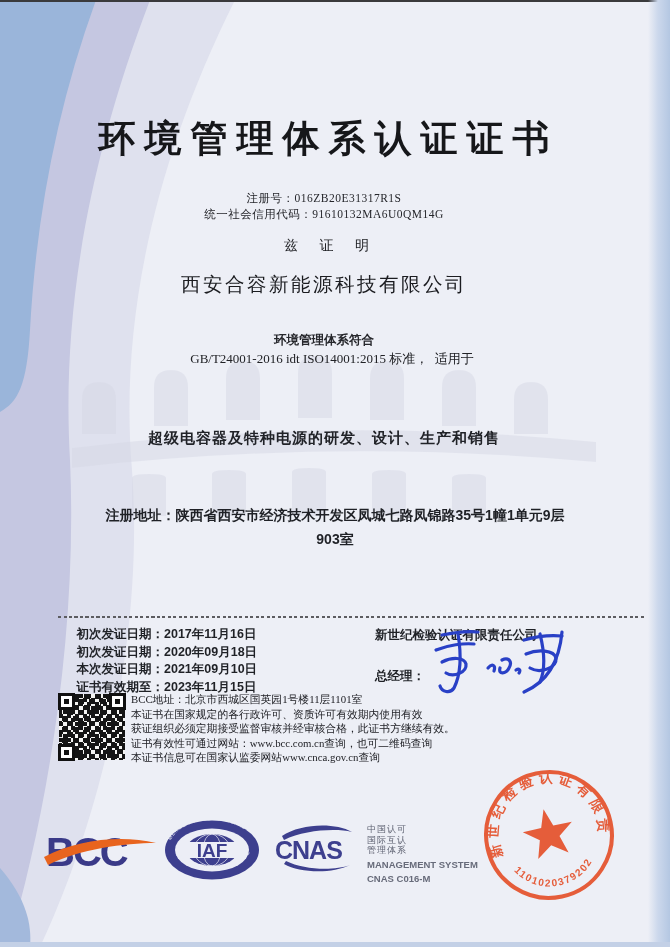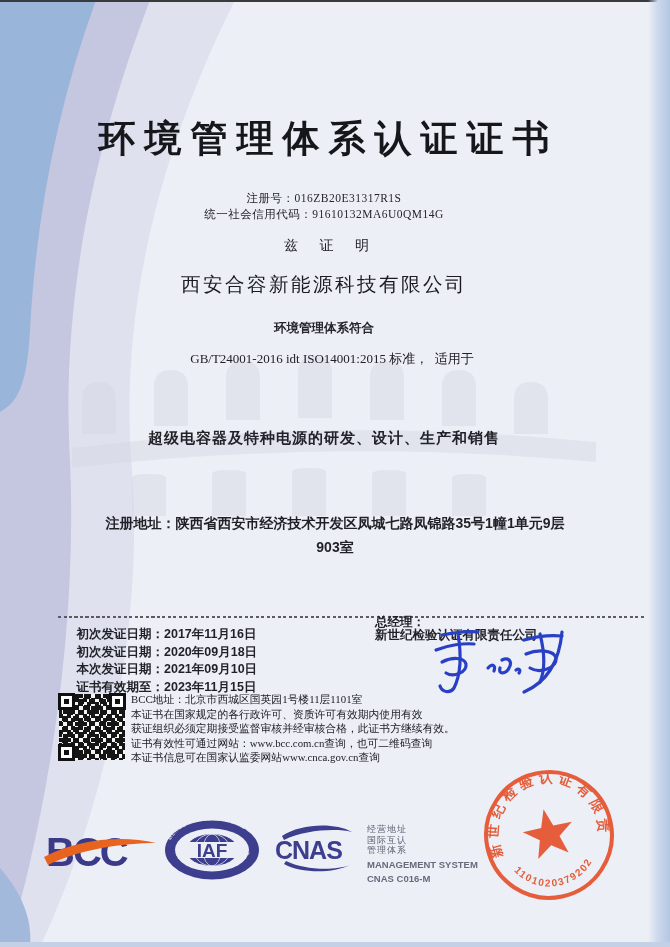--- a/index.html
+++ b/index.html
@@ -16,39 +16,39 @@
   .centerline{left:0;top:0;width:648px;text-align:center;}
   #cert-title{top:114px;font-family:"Liberation Serif","DejaVu Serif",serif;
       font-size:37px;font-weight:600;letter-spacing:9px;padding-left:9px;color:#16171a;}
   .reg-line{font-family:"Liberation Serif",serif;font-size:11.5px;color:#25262b;letter-spacing:.5px;}
   #reg-no{top:191px;}
   #credit-code{top:207px;}
   #certify-line{top:237px;font-family:"Liberation Serif",serif;font-size:14px;
       letter-spacing:9px;padding-left:14px;color:#1d1e22;}
   #company-name{top:271px;font-family:"Liberation Serif",serif;font-size:19.5px;
       letter-spacing:2.5px;color:#1b1c20;}
-  #system-line{top:320px;font-size:12.5px;font-weight:bold;color:#26272c;}
+  #system-line{top:332px;font-size:12.5px;font-weight:bold;color:#26272c;}
   #standard-line{top:350px;font-size:13px;font-family:"Liberation Serif",serif;
       white-space:pre-wrap;color:#212226;padding-left:16px;}
   #scope-line{top:429px;font-size:15px;font-weight:bold;letter-spacing:1px;color:#212328;}
   #address-block{left:95px;top:504px;width:480px;text-align:center;font-size:14px;
       font-weight:bold;line-height:23.5px;color:#1f2126;}
-  #address-block p{margin:8px;}
+  #address-block p{margin:0;}
   
   #separator{left:58px;top:616px;width:586px;height:2px;
       background:repeating-linear-gradient(90deg,#5c5c60 0 3px,rgba(0,0,0,0) 3px 5.5px);}
   
   #dates-block{left:60px;top:626px;width:280px;font-size:12.5px;font-weight:bold;
       line-height:17.5px;color:#1f2126;}
   .date-row{display:flex;}
   .date-label{flex:0 0 104px;text-align:right;}
   .date-value{}
   
   #issuer-company{left:375px;top:627px;font-size:12.5px;font-weight:bold;color:#1f2126;}
-  #signer-label{left:375px;top:614px;font-size:12.5px;font-weight:bold;color:#1f2126;}
+  #signer-label{left:375px;top:668px;font-size:12.5px;font-weight:bold;color:#1f2126;}
   #signature{left:412px;top:626px;width:165px;height:74px;}
   
   #qr-code{left:59px;top:694px;width:66px;height:66px;background:#f4f4f2;
       background-image:
         conic-gradient(#151515 25%,rgba(0,0,0,0) 0 50%,#151515 0 75%,rgba(0,0,0,0) 0),
         conic-gradient(#151515 25%,rgba(0,0,0,0) 0 50%,#151515 0 75%,rgba(0,0,0,0) 0);
       background-size:8px 8px,11px 11px;background-position:0 0,3px 5px;}
   .finder{position:absolute;width:17px;height:17px;border:3px solid #111;background:#fff;}
   .finder span{position:absolute;left:3px;top:3px;width:5px;height:5px;background:#111;}
   #finder-tl{left:-1px;top:-1px;} #finder-tr{right:-1px;top:-1px;} #finder-bl{left:-1px;bottom:-1px;}
@@ -225,20 +225,20 @@
     </text>
   </svg>
 
   <svg id="cnas-logo" class="abs" viewBox="0 0 84 50">
     <path d="M8 13 C26 1 60 -1 78 9 C62 5 30 7 10 17 Z" fill="#3d3f8e"></path>
     <text x="1" y="36" font-size="25" font-weight="bold" fill="#3d3f8e" font-family="Liberation Sans, sans-serif" letter-spacing="-1">CNAS</text>
     <path d="M10 41 C26 50 58 51 76 42 C60 48 30 47 12 38 Z" fill="#3d3f8e"></path>
   </svg>
 
   <div id="accreditation-text" class="abs">
-    <div class="accr-cn">经营地址</div>
+    <div class="accr-cn">中国认可</div>
     <div class="accr-cn">国际互认</div>
     <div class="accr-cn">管理体系</div>
     <div class="accr-en">MANAGEMENT SYSTEM</div>
     <div class="accr-en">CNAS C016-M</div>
   </div>
 
 </div>
 
 </body></html>

